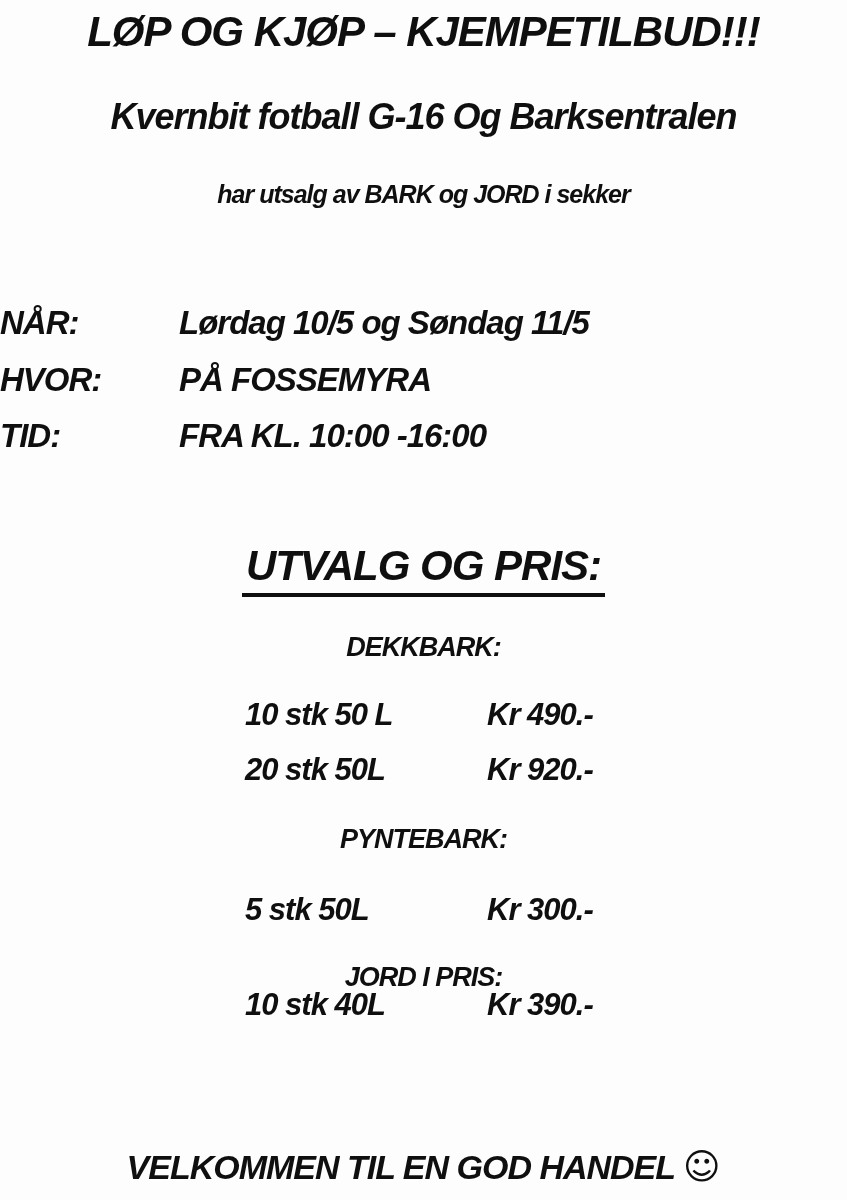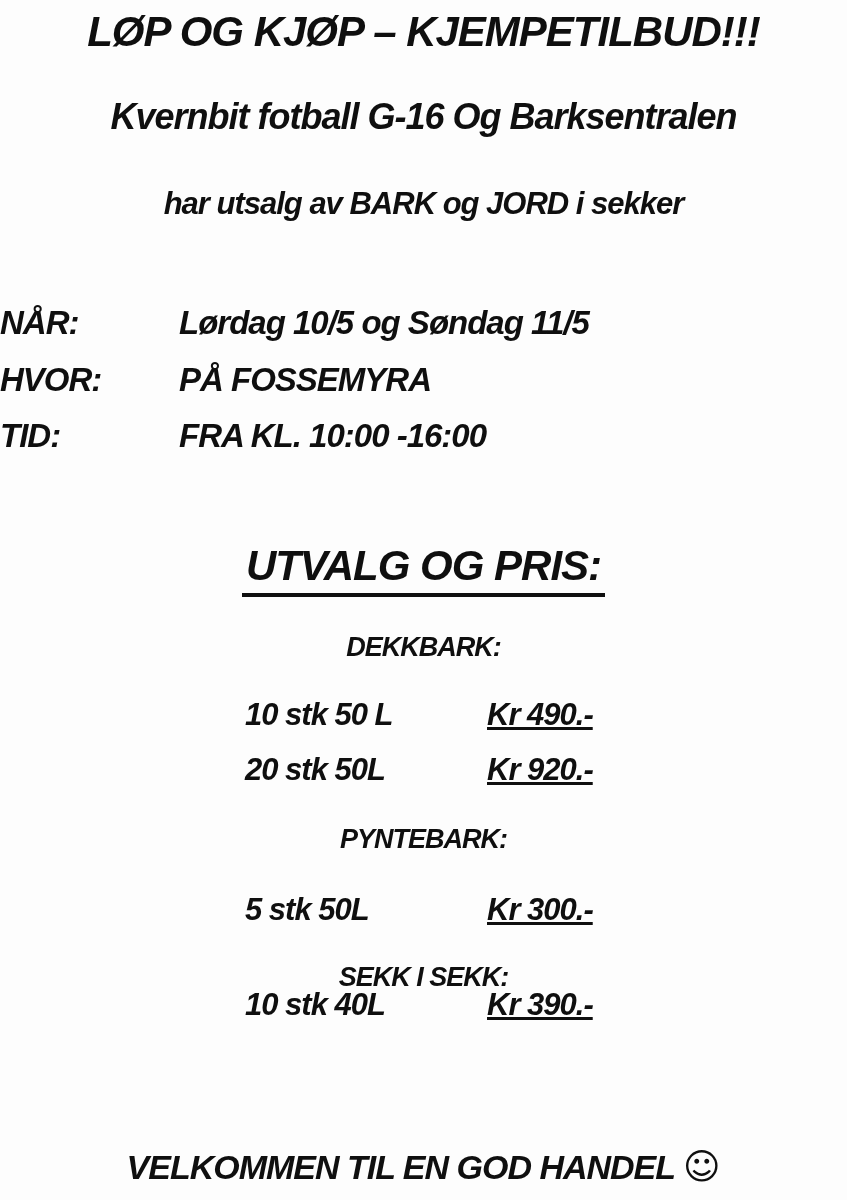--- a/index.html
+++ b/index.html
@@ -21,41 +21,41 @@
     position: absolute;
     left: 0;
     width: 100%;
     line-height: 1.15;
     white-space: nowrap;
   }
   .center { text-align: center; }
 
   .title    { top: 8px;    font-size: 42px; }
   .subtitle { top: 96px;   font-size: 36px; }
-  .tagline  { top: 186px;  font-size: 31px; text-align: center; }
+  .tagline  { top: 180px;  font-size: 25px; text-align: center; }
 
   .detail-row { font-size: 33px; }
   .detail-row .lbl { display: inline-block; width: 179px; }
   .row-nar  { top: 304px; }
   .row-hvor { top: 361px; }
   .row-tid  { top: 417px; }
 
   .pricing-heading { top: 542px; font-size: 42px; }
   .pricing-heading .u {
     display: inline-block;
     border-bottom: 4px solid #0f0f0f;
     padding: 0 4px 3px 4px;
   }
 
   .category { font-size: 27px; }
   .cat-dekkbark  { top: 632px; }
   .cat-pyntebark { top: 824px; }
   .cat-jord      { top: 962px; }
 
-  .price-row { padding-left: 245px; font-size: 31px; text-decoration: underline; }
+  .price-row { padding-left: 245px; font-size: 31px; }
   .price-row .qty { display: inline-block; width: 242px; }
   .prow-1 { top: 697px; }
   .prow-2 { top: 752px; }
   .prow-3 { top: 892px; }
   .prow-4 { top: 987px; }
 
   .footer { top: 1146px; font-size: 34px; }
   .smiley {
     font-family: "DejaVu Sans", sans-serif;
     font-style: normal;
@@ -97,21 +97,21 @@
 <div class="abs price-row prow-2">
   <span class="qty">20 stk 50L</span><span>Kr 920.-</span>
 </div>
 
 <div class="abs center category cat-pyntebark">PYNTEBARK:</div>
 
 <div class="abs price-row prow-3">
   <span class="qty">5 stk 50L</span><span>Kr 300.-</span>
 </div>
 
-<div class="abs center category cat-jord">SEKK I SEKK:</div>
+<div class="abs center category cat-jord">JORD I PRIS:</div>
 
 <div class="abs price-row prow-4">
   <span class="qty">10 stk 40L</span><span>Kr 390.-</span>
 </div>
 
 <div class="abs center footer">
   <span>VELKOMMEN TIL EN GOD HANDEL</span>
   <span class="smiley">☺</span>
 </div>
 

